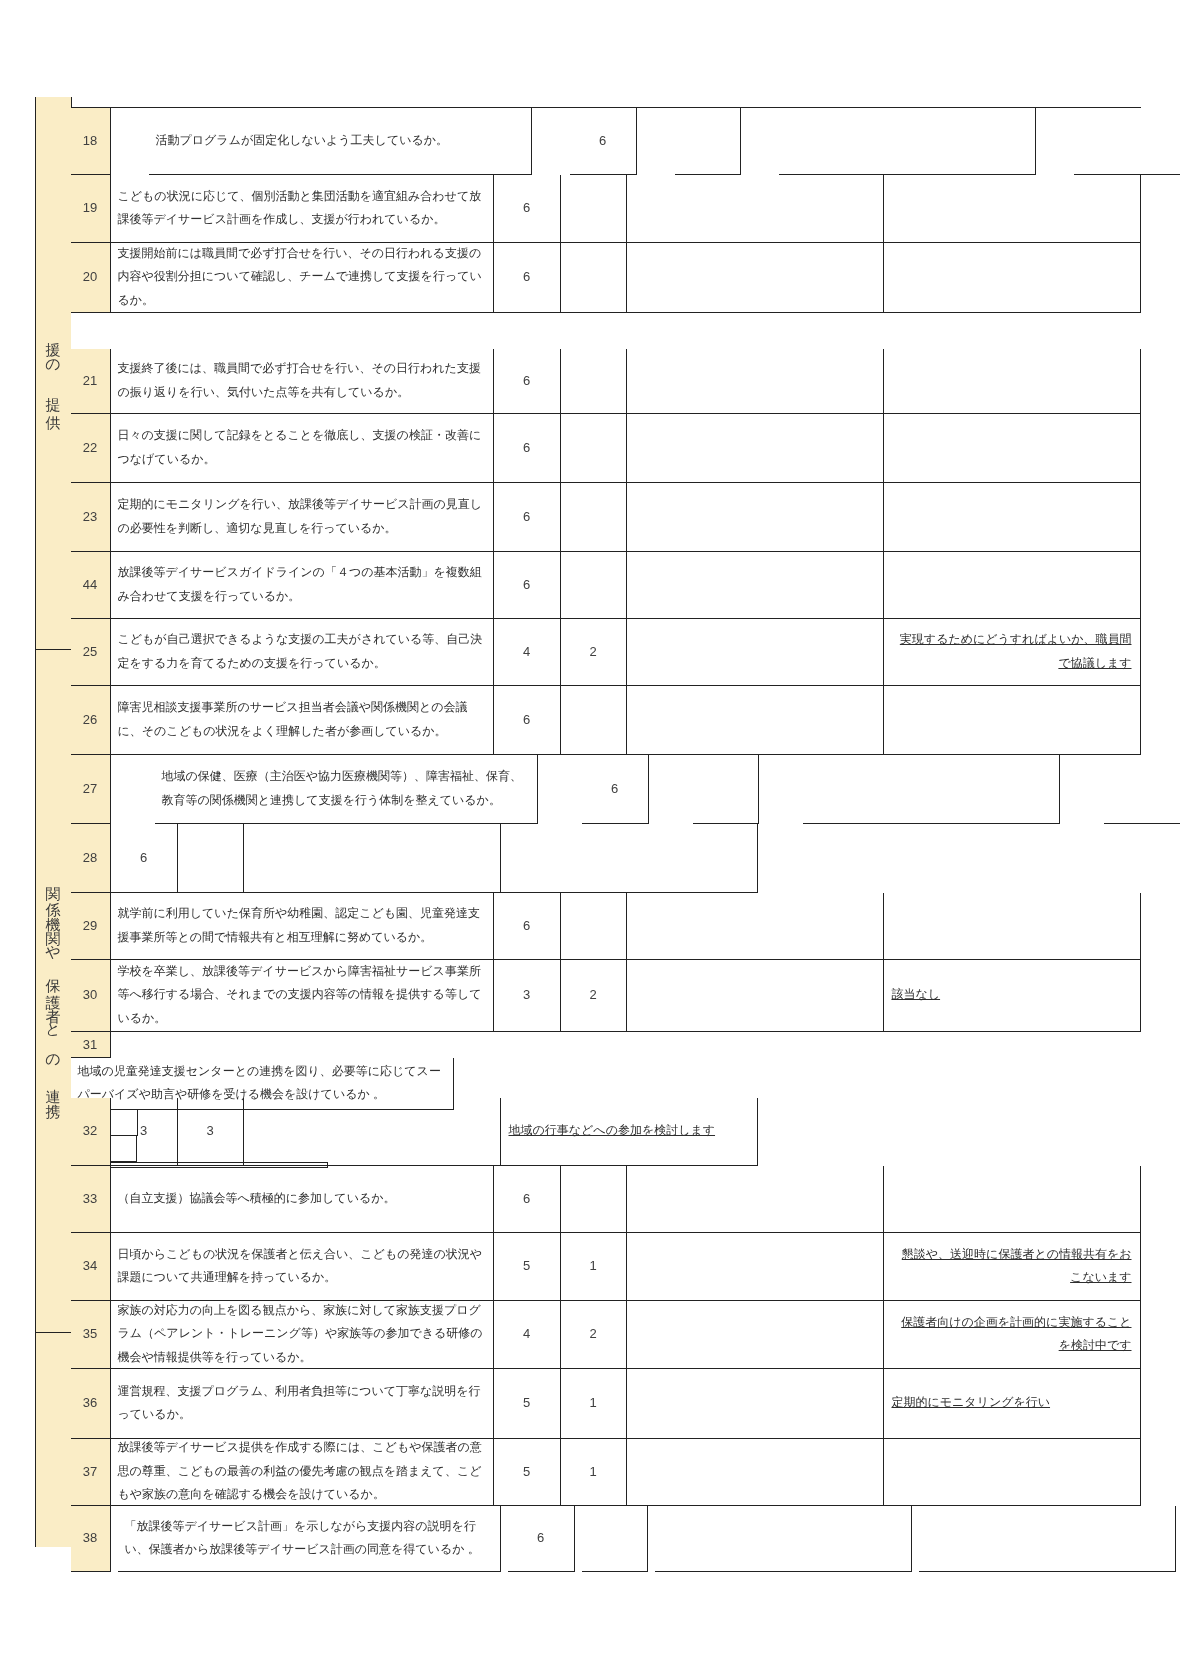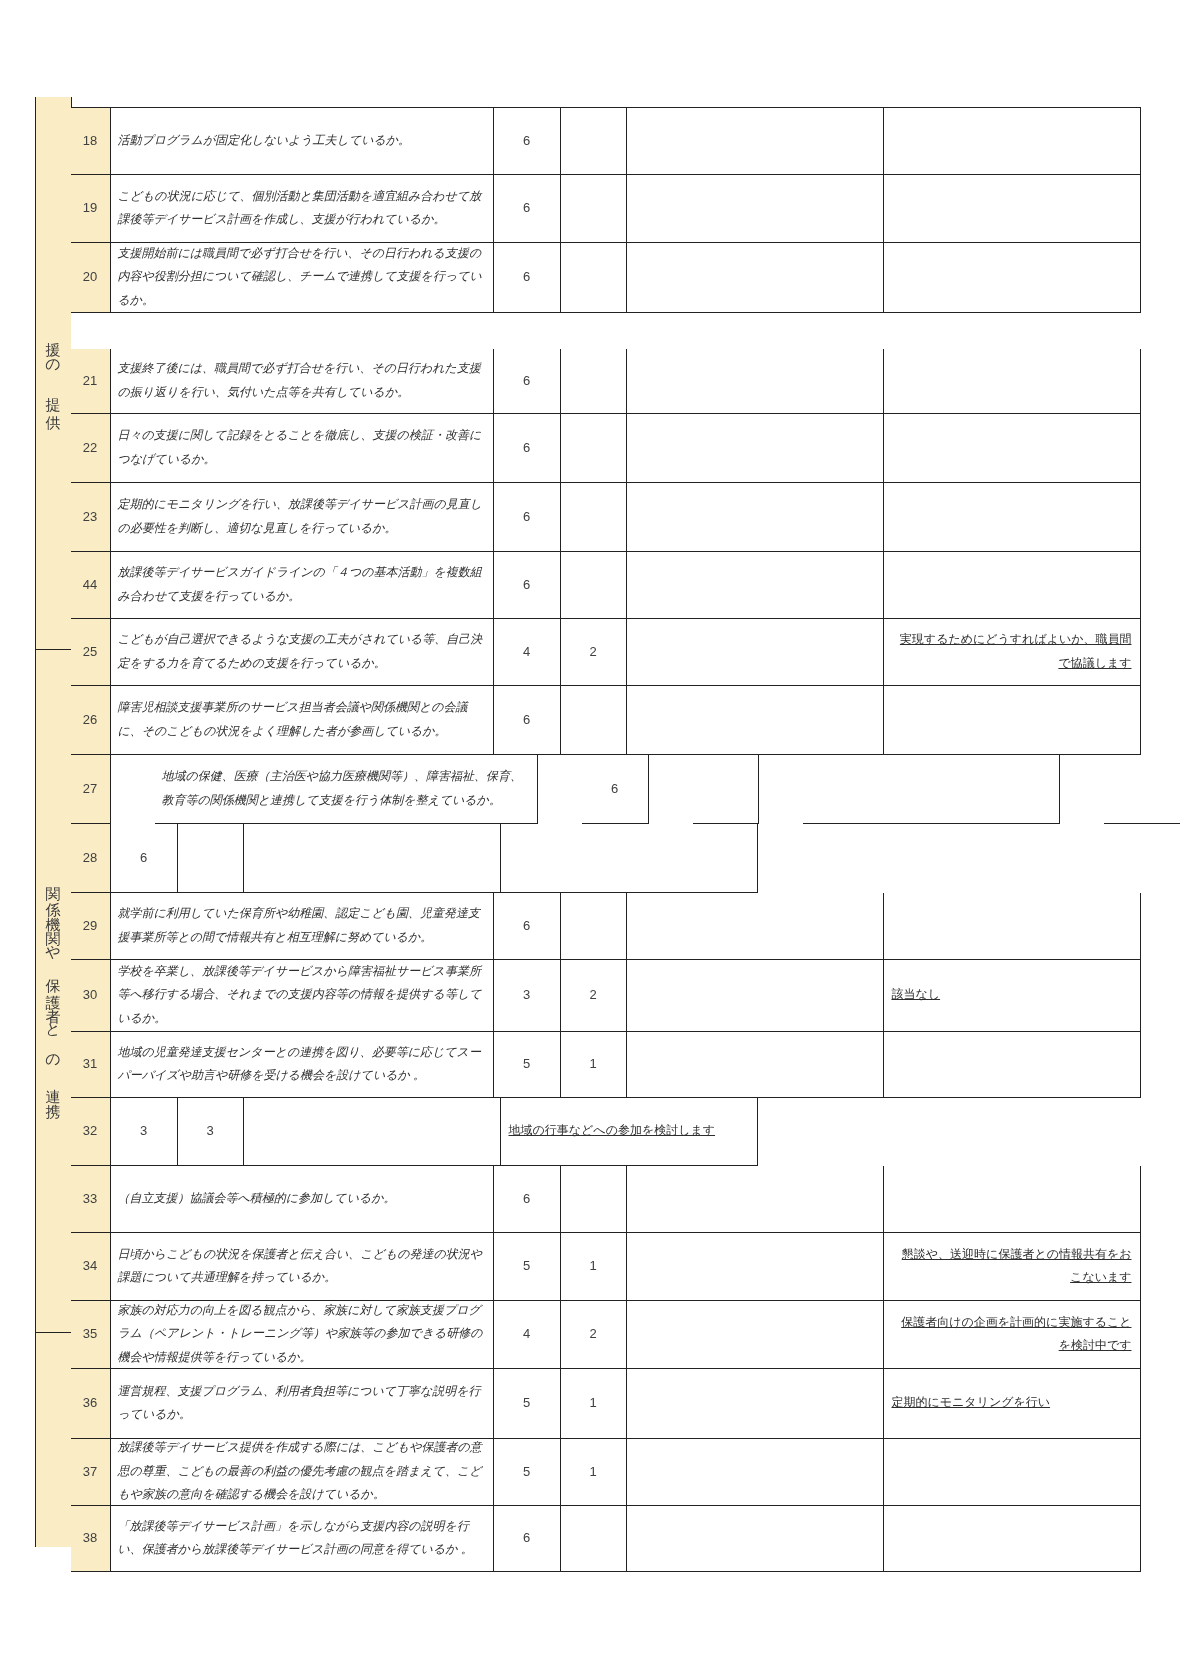--- a/index.html
+++ b/index.html
@@ -30,21 +30,21 @@
   }
   .row{display:flex;width:1070px;}
   .cell{
     box-sizing:border-box;flex:none;
     border-right:1.5px solid #222;border-bottom:1.5px solid #222;
     display:flex;align-items:center;
     font-size:12px;line-height:1.95;color:#2e2e2e;
     overflow:hidden;
   }
   .c-no{width:40px;background:#FAEDC6;justify-content:center;font-size:13px;color:#404040;}
-  .c-q{width:383px;padding:2px 7px;text-align:left;font-style:italic;}
+  .c-q{width:383px;padding:2px 7px;text-align:left;}
   .c-a,.c-b{width:67px;justify-content:center;font-size:13px;color:#404040;}
   .c-b{width:66px;}
   .c-c{width:257px;}
   .c-cm{width:257px;padding:2px 8px;text-align:right;text-decoration:underline;}
 </style>
 </head>
 <body>
 
 <div class="page">
 
@@ -54,21 +54,21 @@
     </div>
     <div class="cat-sec cat-s2">
       <span>関係機関や保護者との連携</span>
     </div>
     <div class="cat-sec cat-s3">
       <span></span>
     </div>
   </div>
 
   <div class="tbl">
-      <div class="row" style="height: 67px;">
+      <div class="row" style="height: 67px; gap: 38px;">
       <div class="cell c-no">18</div>
       <div class="cell c-q">活動プログラムが固定化しないよう工夫しているか。</div>
       <div class="cell c-a">6</div>
       <div class="cell c-b"></div>
       <div class="cell c-c"></div>
       <div class="cell c-cm"></div>
     </div>
       <div class="row" style="height: 68px;">
       <div class="cell c-no">19</div>
       <div class="cell c-q">こどもの状況に応じて、個別活動と集団活動を適宜組み合わせて放課後等デイサービス計画を作成し、支援が行われているか。</div>
@@ -157,21 +157,21 @@
       <div class="cell c-cm"></div>
     </div>
       <div class="row" style="height: 72px;">
       <div class="cell c-no">30</div>
       <div class="cell c-q">学校を卒業し、放課後等デイサービスから障害福祉サービス事業所等へ移行する場合、それまでの支援内容等の情報を提供する等しているか。</div>
       <div class="cell c-a">3</div>
       <div class="cell c-b">2</div>
       <div class="cell c-c"></div>
       <div class="cell c-cm">該当なし</div>
     </div>
-      <div class="row" style="height: 66px;">
+      <div class="row" style="height: 66px; flex-direction: column;">
       <div class="cell c-no">31</div>
       <div class="cell c-q">地域の児童発達支援センターとの連携を図り、必要等に応じてスーパーバイズや助言や研修を受ける機会を設けているか 。</div>
       <div class="cell c-a">5</div>
       <div class="cell c-b">1</div>
       <div class="cell c-c"></div>
       <div class="cell c-cm"></div>
     </div>
       <div class="row" style="height: 68px;">
       <div class="cell c-no">32</div>
       <div class="cell c-a">3</div>
@@ -212,21 +212,21 @@
       <div class="cell c-cm">定期的にモニタリングを行い</div>
     </div>
       <div class="row" style="height: 67px;">
       <div class="cell c-no">37</div>
       <div class="cell c-q">放課後等デイサービス提供を作成する際には、こどもや保護者の意思の尊重、こどもの最善の利益の優先考慮の観点を踏まえて、こどもや家族の意向を確認する機会を設けているか。</div>
       <div class="cell c-a">5</div>
       <div class="cell c-b">1</div>
       <div class="cell c-c"></div>
       <div class="cell c-cm"></div>
     </div>
-      <div class="row" style="height: 66px;">
+      <div class="row" style="height: 66px; gap: 7px;">
       <div class="cell c-no">38</div>
       <div class="cell c-q">「放課後等デイサービス計画」を示しながら支援内容の説明を行い、保護者から放課後等デイサービス計画の同意を得ているか 。</div>
       <div class="cell c-a">6</div>
       <div class="cell c-b"></div>
       <div class="cell c-c"></div>
       <div class="cell c-cm"></div>
     </div>
     </div>
 
 </div>

